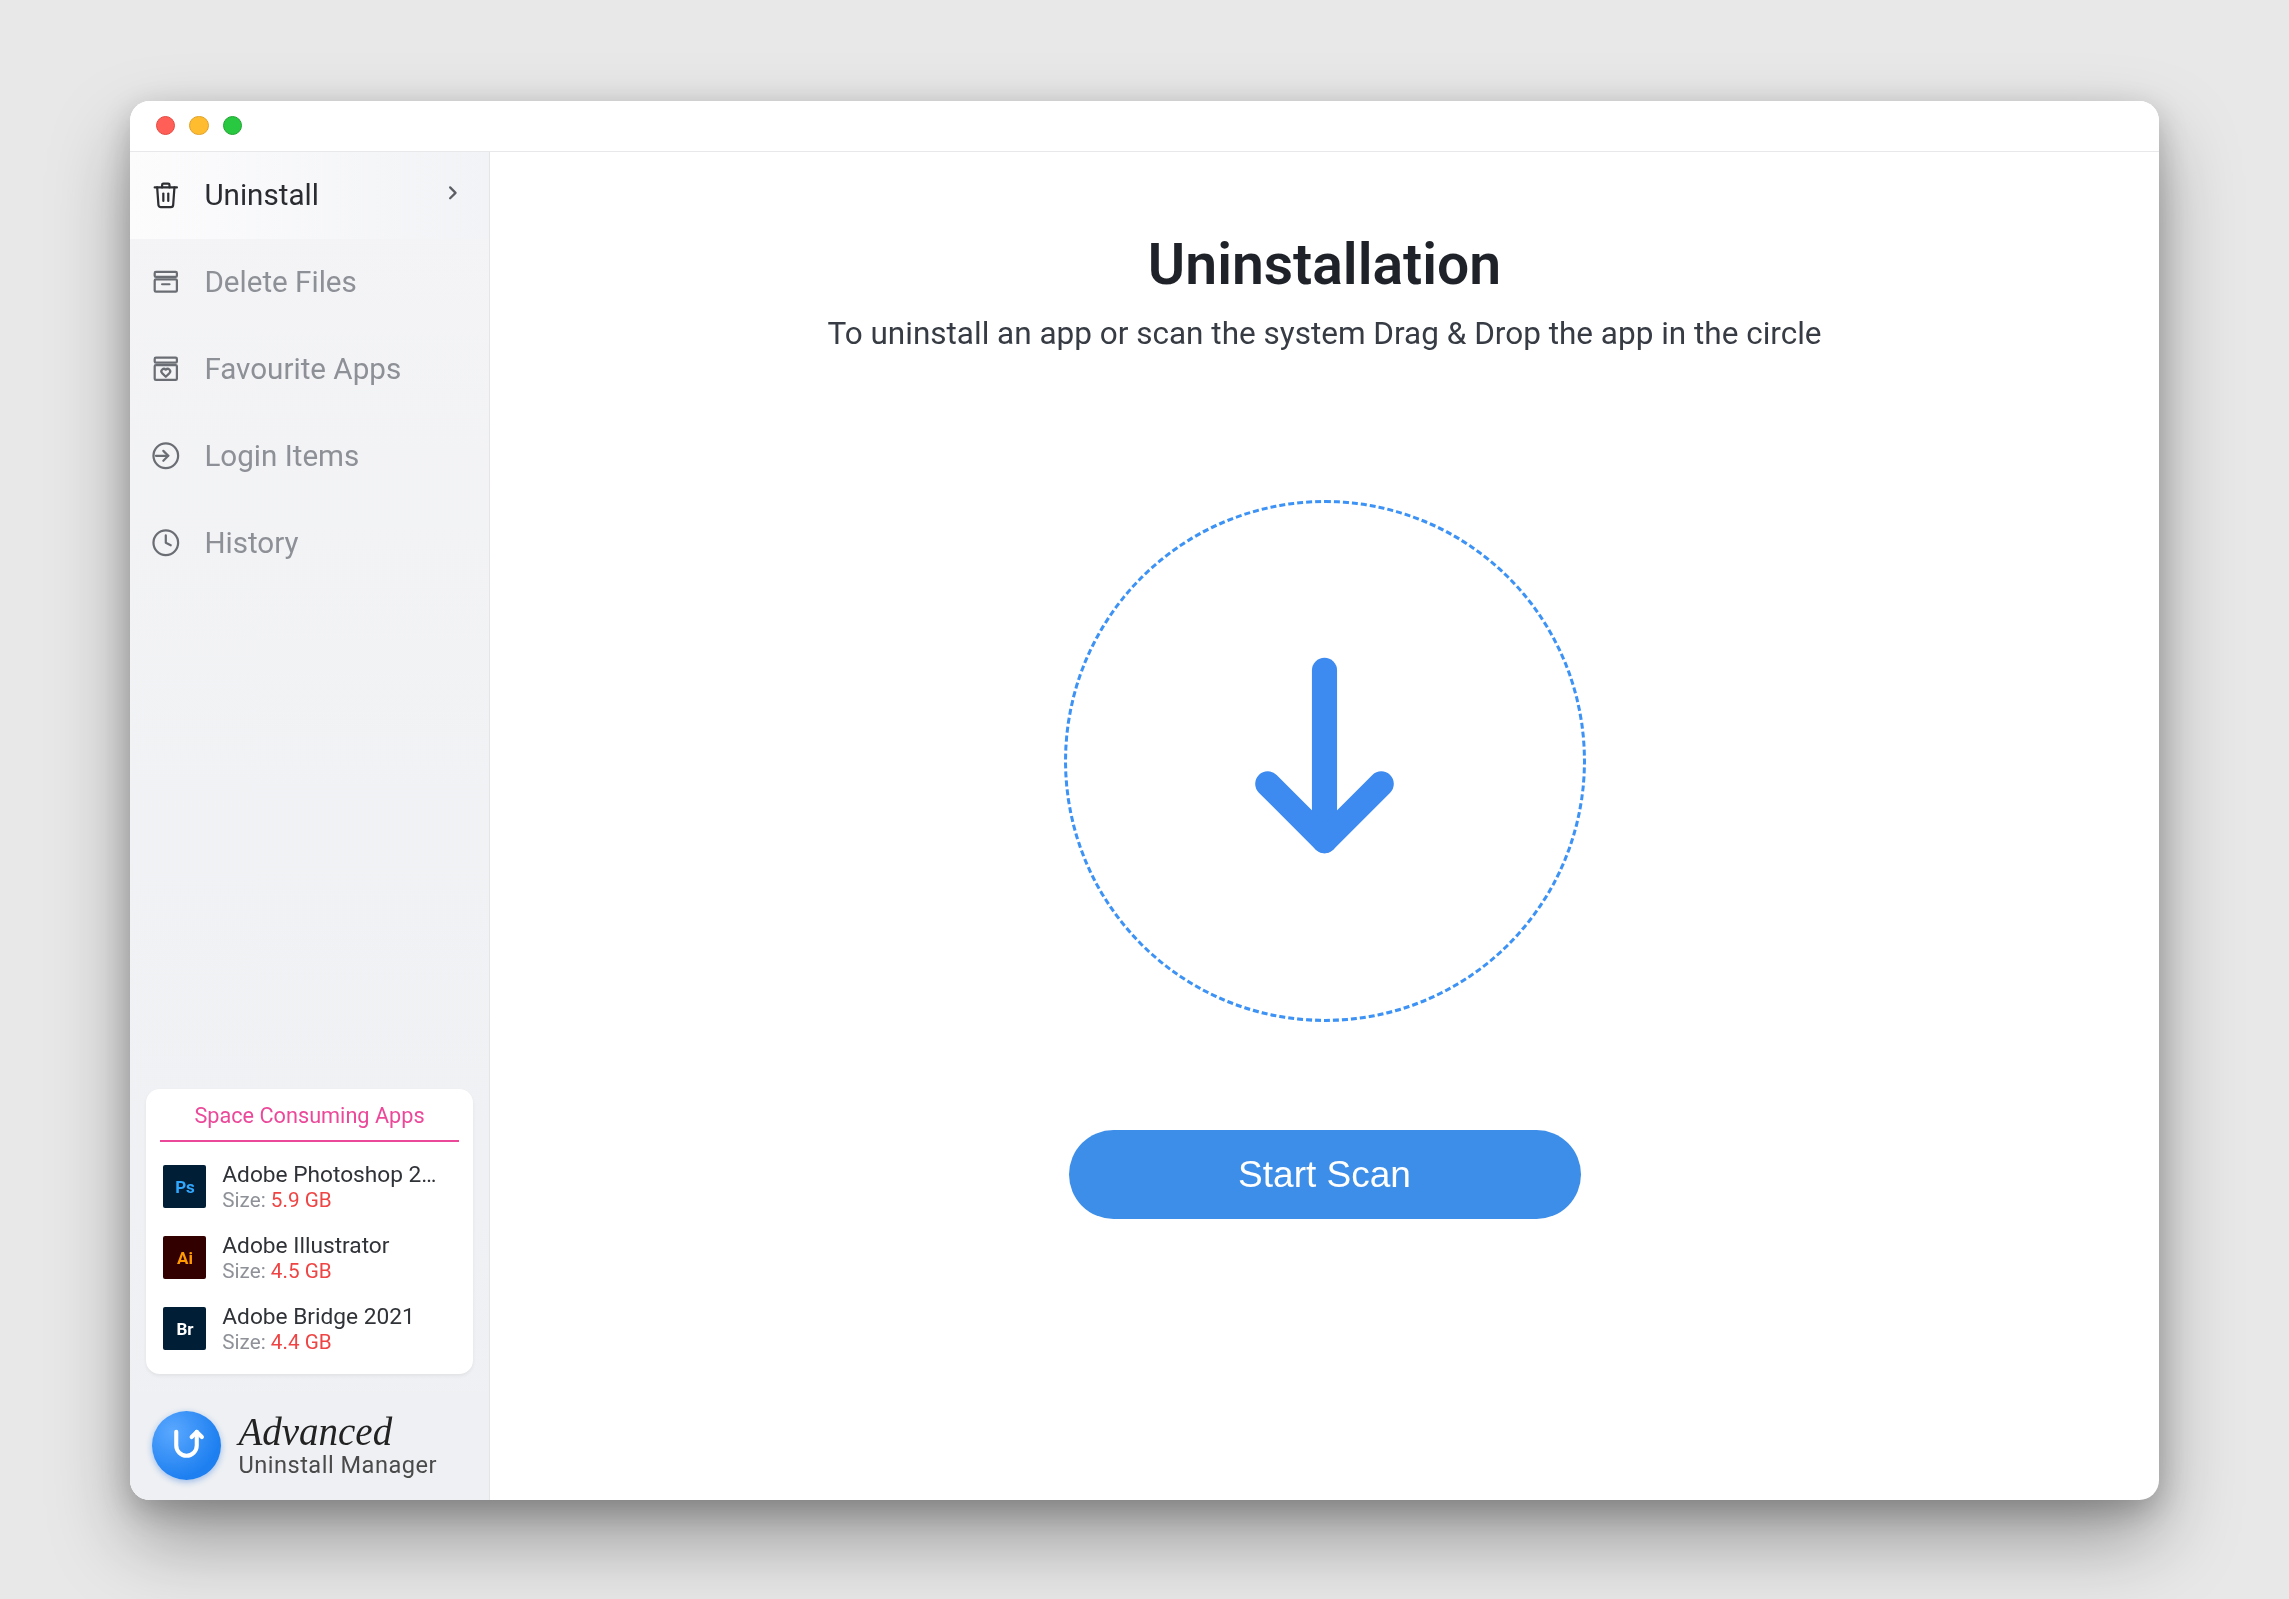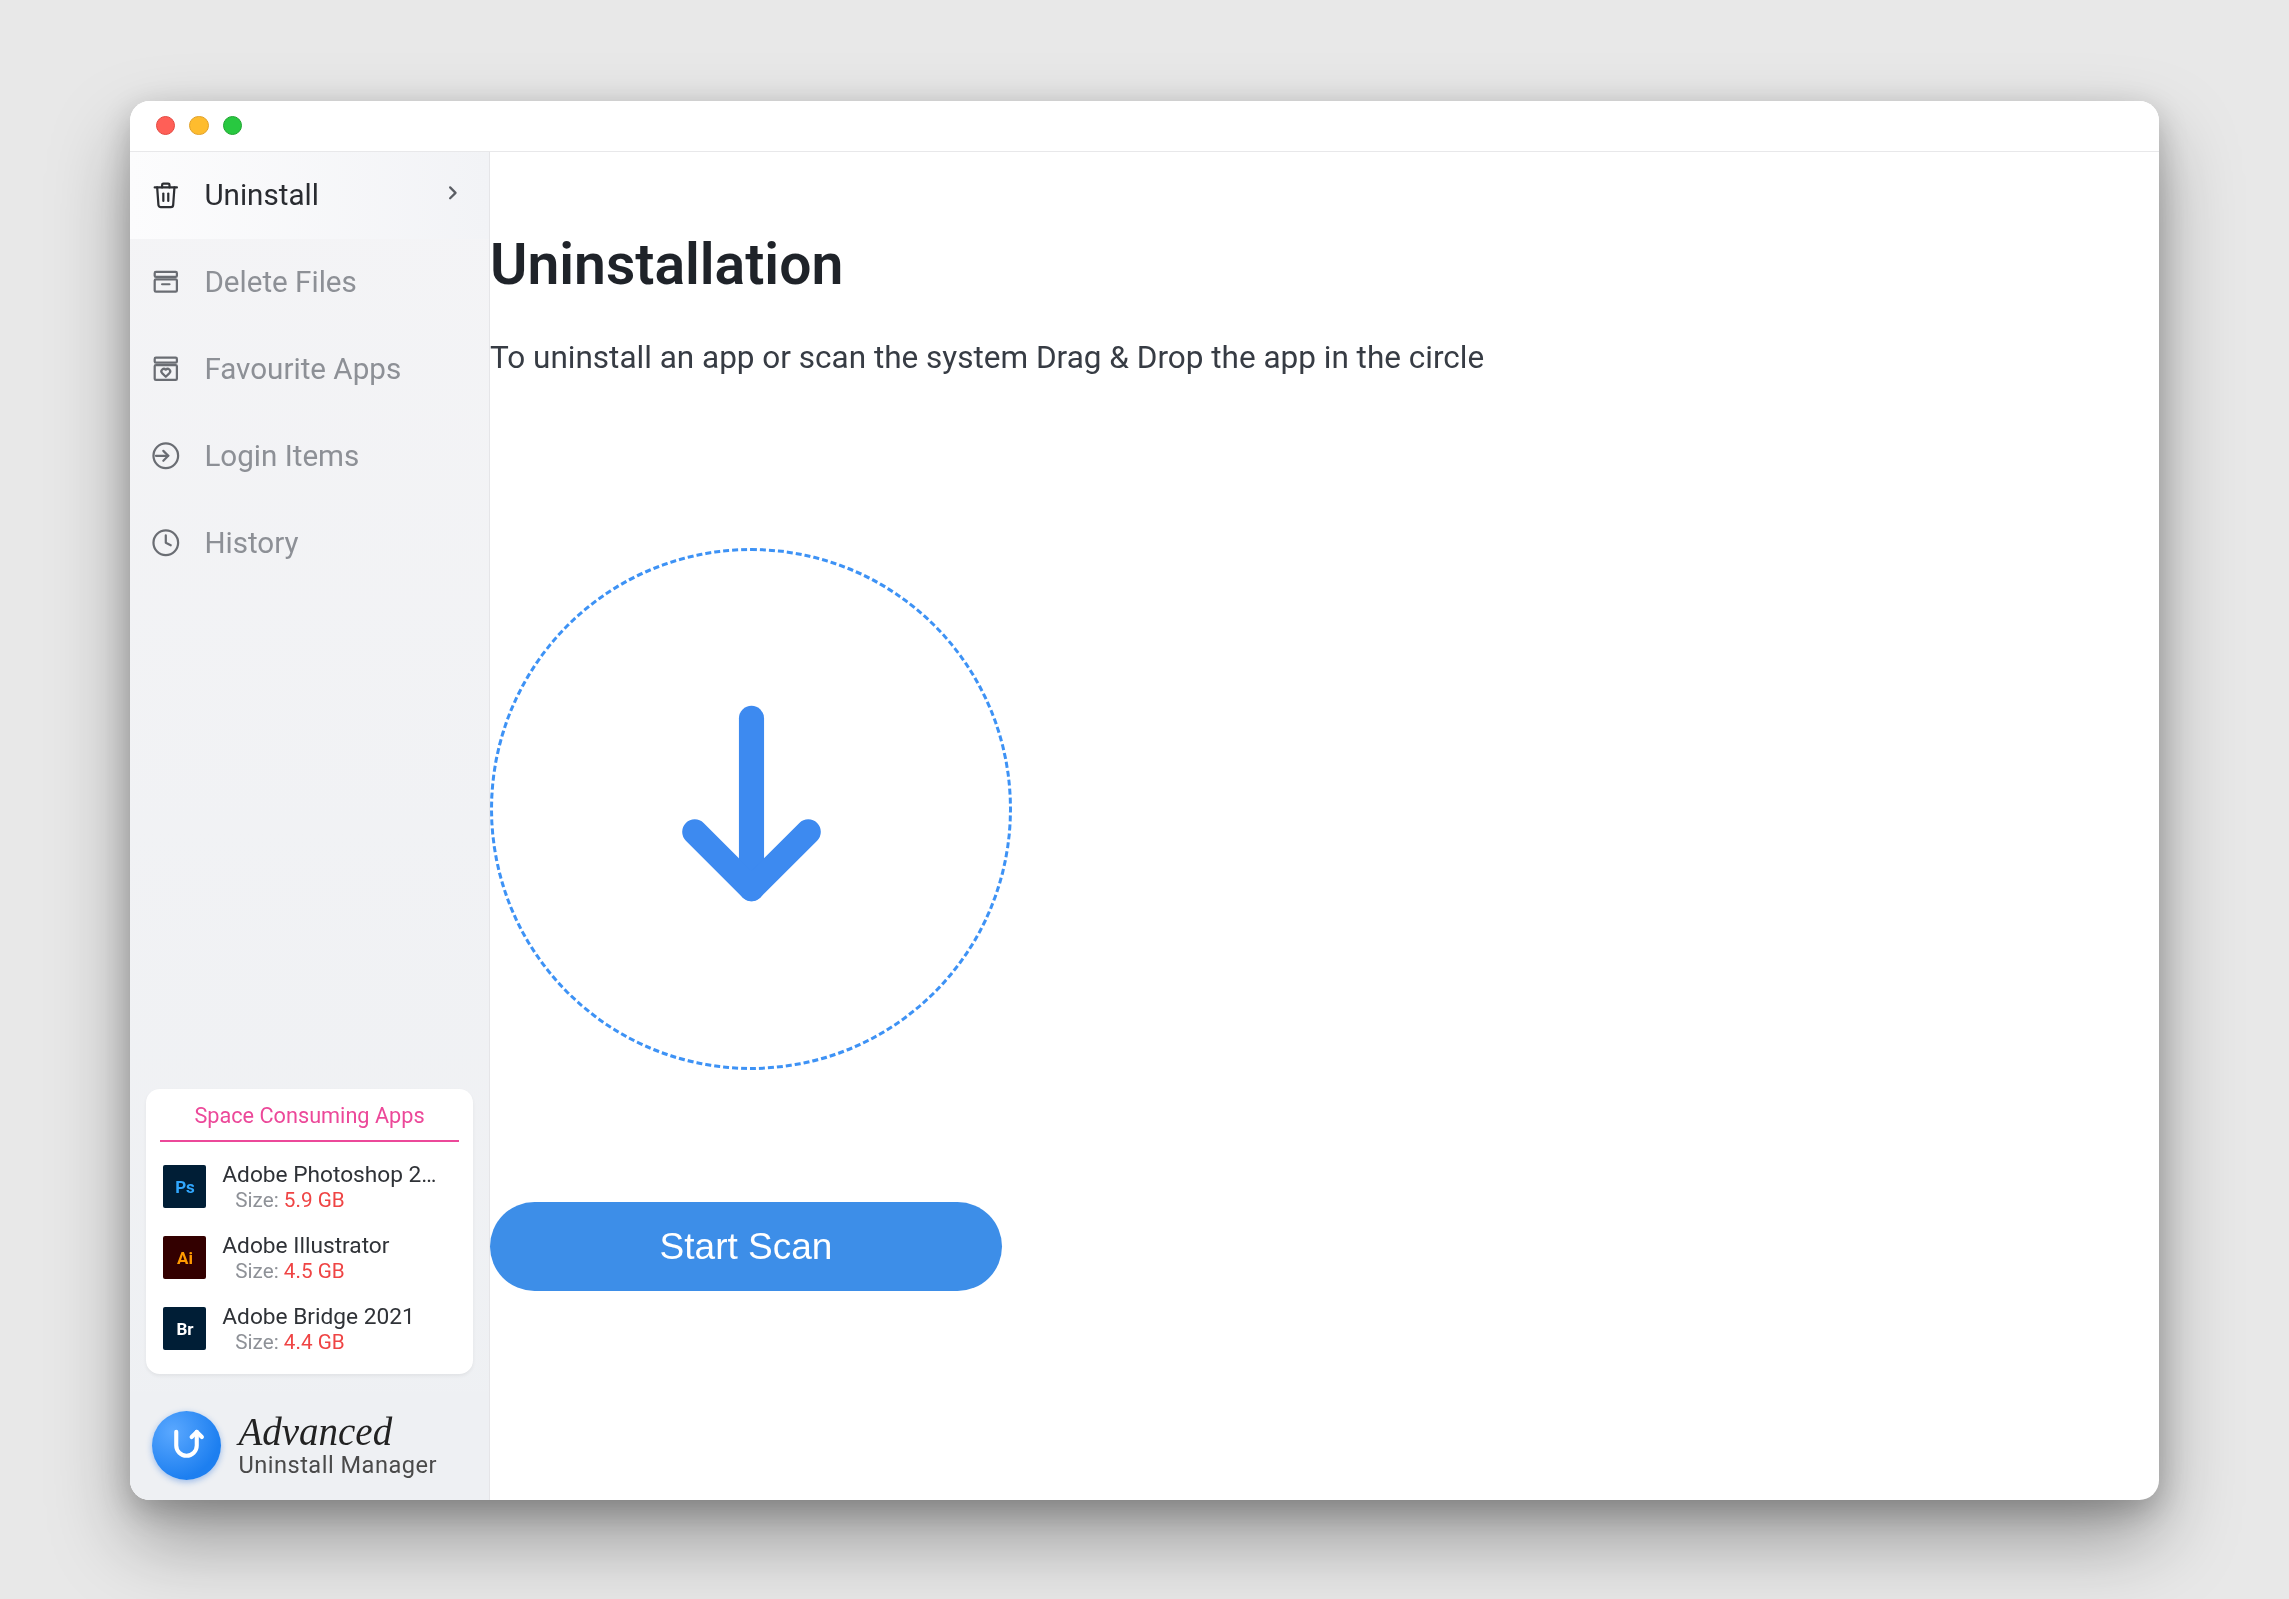--- a/index.html
+++ b/index.html
@@ -123,21 +123,21 @@
   .app-icon.ps { background:#001e36; color:#31a8ff; }
   .app-icon.ai { background:#330000; color:#ff9a00; }
   .app-icon.br { background:#001e36; color:#ffffff; }
   .app-text { display:flex; flex-direction:column; min-width:0; flex:1;}
   .app-name {
     font-size: 22.7px;
     color: #2f3237;
     white-space: nowrap; overflow: hidden; text-overflow: ellipsis;
   }
   .app-size-row { font-size: 20.7px; }
-  .app-size-label { color:#8e9197;margin-left:13px; }
+  .app-size-label { color:#8e9197; }
   .app-size-value { color:#ef4444; font-weight: 400; }
 
   .brand {
     height: 108px;
     display: flex;
     align-items: center;
     gap: 17.7px;
     padding-left: 21.7px;
     background: #eef0f3;
   }
@@ -161,22 +161,22 @@
     font-size: 23.6px;
     color: #4a4a4a;
     letter-spacing: 0.5px;
     line-height: 1.2;
   }
 
   .main {
     flex: 1;
     display: flex;
     flex-direction: column;
+    align-items: center;
     padding-top: 79px;
-    gap: 24px;
   }
   .main-title {
     font-size: 57px;
     font-weight: 600;
     color: #1f2329;
   }
   .main-subtitle {
     margin-top: 17.7px;
     font-size: 31.5px;
     color: #373c44;

